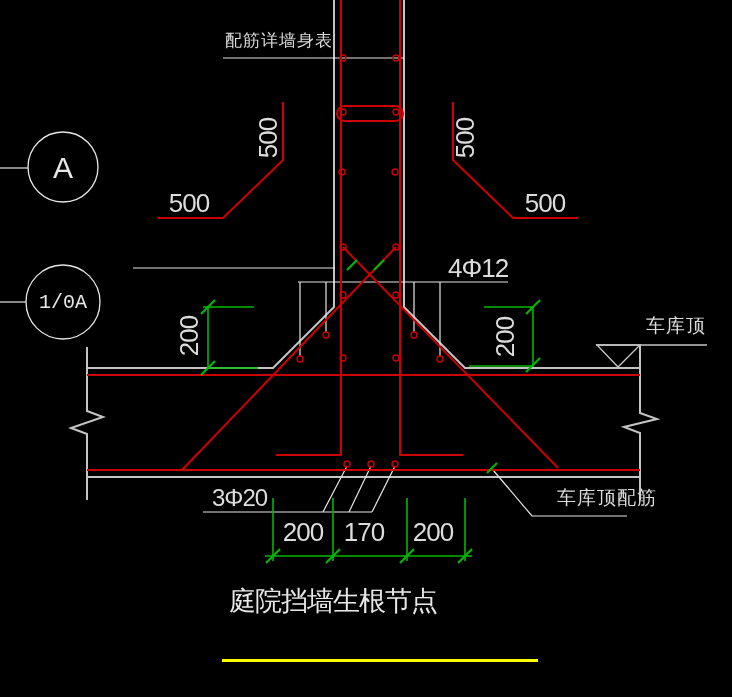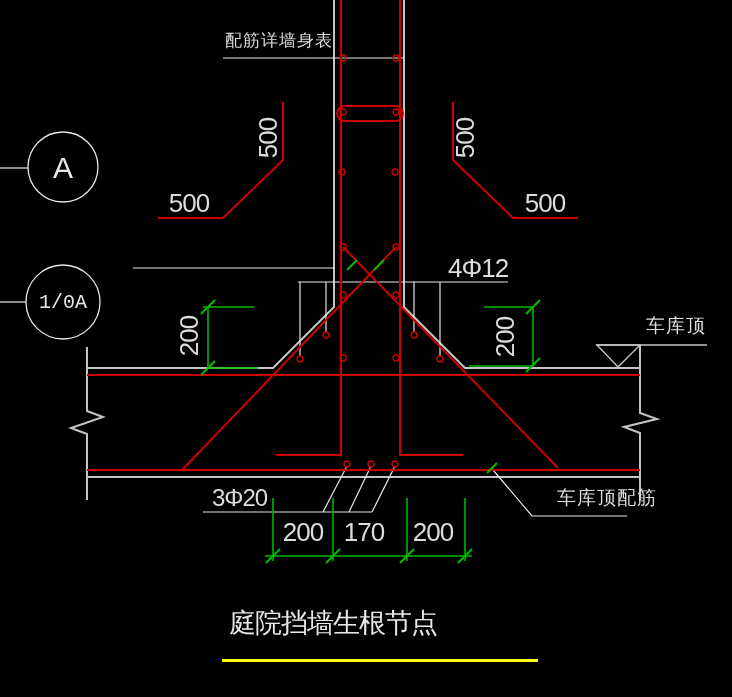--- a/index.html
+++ b/index.html
@@ -163,15 +163,15 @@
   <div class="lbl num center" style="left:303px;top:532px;">200</div>
 
   <div class="lbl num center" style="left:364px;top:532px;">170</div>
 
   <div class="lbl num center" style="left:433px;top:532px;">200</div>
 
   <div class="lbl bubble-txt center" style="left:63px;top:168px;font-size:30px;">A</div>
 
   <div class="lbl bubble-txt center" style="left:63px;top:303px;font-size:20px;font-family:Liberation Mono, monospace;">1/0A</div>
 
-  <div class="lbl title" style="left:229px;top:610px;">庭院挡墙生根节点</div>
+  <div class="lbl title" style="left:229px;top:588px;">庭院挡墙生根节点</div>
 
 </div>
 
 </body></html>

